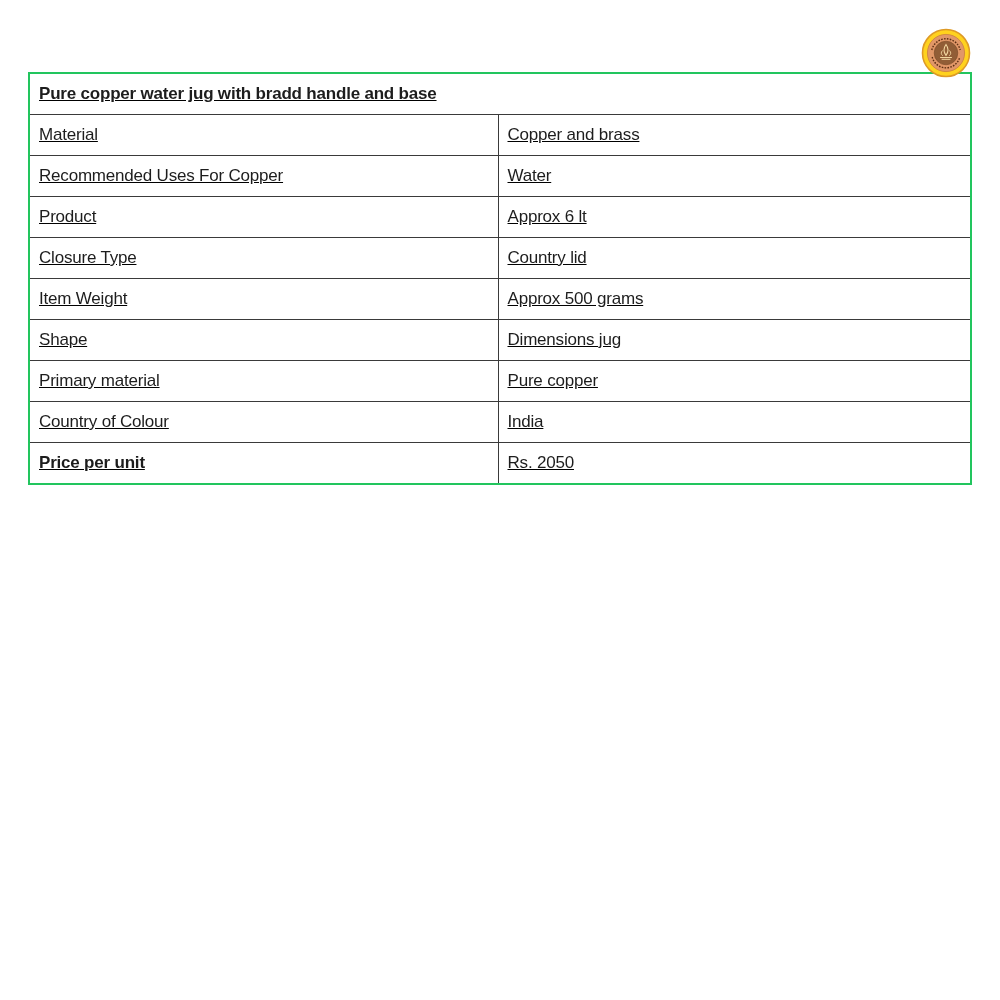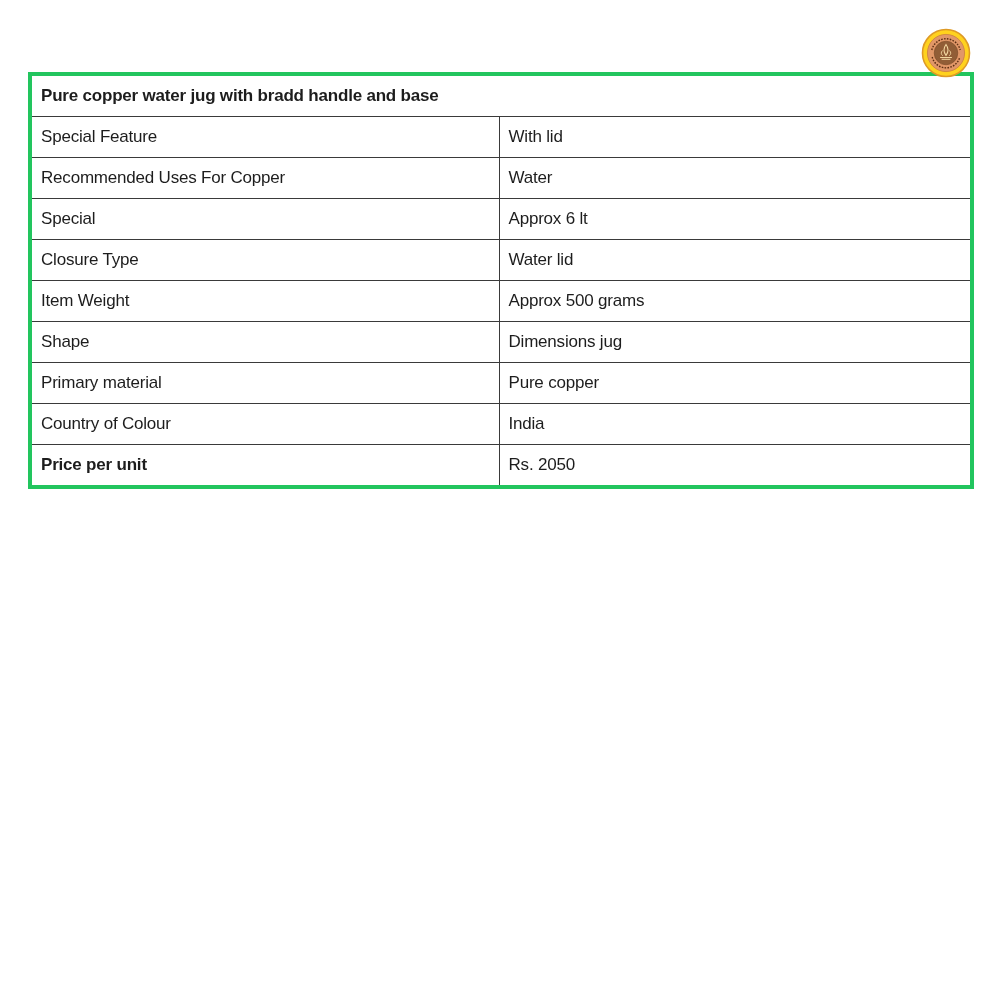--- a/index.html
+++ b/index.html
@@ -15,21 +15,22 @@
     background: #ffffff;
     overflow: hidden;
   }
   table.spec-table {
     position: absolute;
     left: 28px;
     top: 72px;
     width: 942px;
     border-collapse: collapse;
     table-layout: fixed;
-    border: 4px solid #22c55e;
+    border: 2px solid #22c55e;
+    text-decoration: underline;
   }
   table.spec-table td {
     border: 1px solid #3a3a3a;
     padding: 0 9px;
     height: 40px;
     vertical-align: middle;
     font-size: 17px;
     letter-spacing: -0.2px;
     color: #1d1d1d;
     overflow: hidden;
@@ -77,34 +78,34 @@
   <table class="spec-table">
     <colgroup>
       <col style="width:469px">
       <col style="width:473px">
     </colgroup>
     <tbody>
       <tr>
         <td class="title-cell" colspan="2">Pure copper water jug with bradd handle and base</td>
       </tr>
       <tr>
-        <td>Special Feature</td>
-        <td>With lid</td>
+        <td>Material</td>
+        <td>Copper and brass</td>
       </tr>
       <tr>
         <td>Recommended Uses For Copper</td>
         <td>Water</td>
       </tr>
       <tr>
-        <td>Special</td>
+        <td>Product</td>
         <td>Approx 6 lt</td>
       </tr>
       <tr>
         <td>Closure Type</td>
-        <td>Water lid</td>
+        <td>Country lid</td>
       </tr>
       <tr>
         <td>Item Weight</td>
         <td>Approx 500 grams</td>
       </tr>
       <tr>
         <td>Shape</td>
         <td>Dimensions jug</td>
       </tr>
       <tr>

